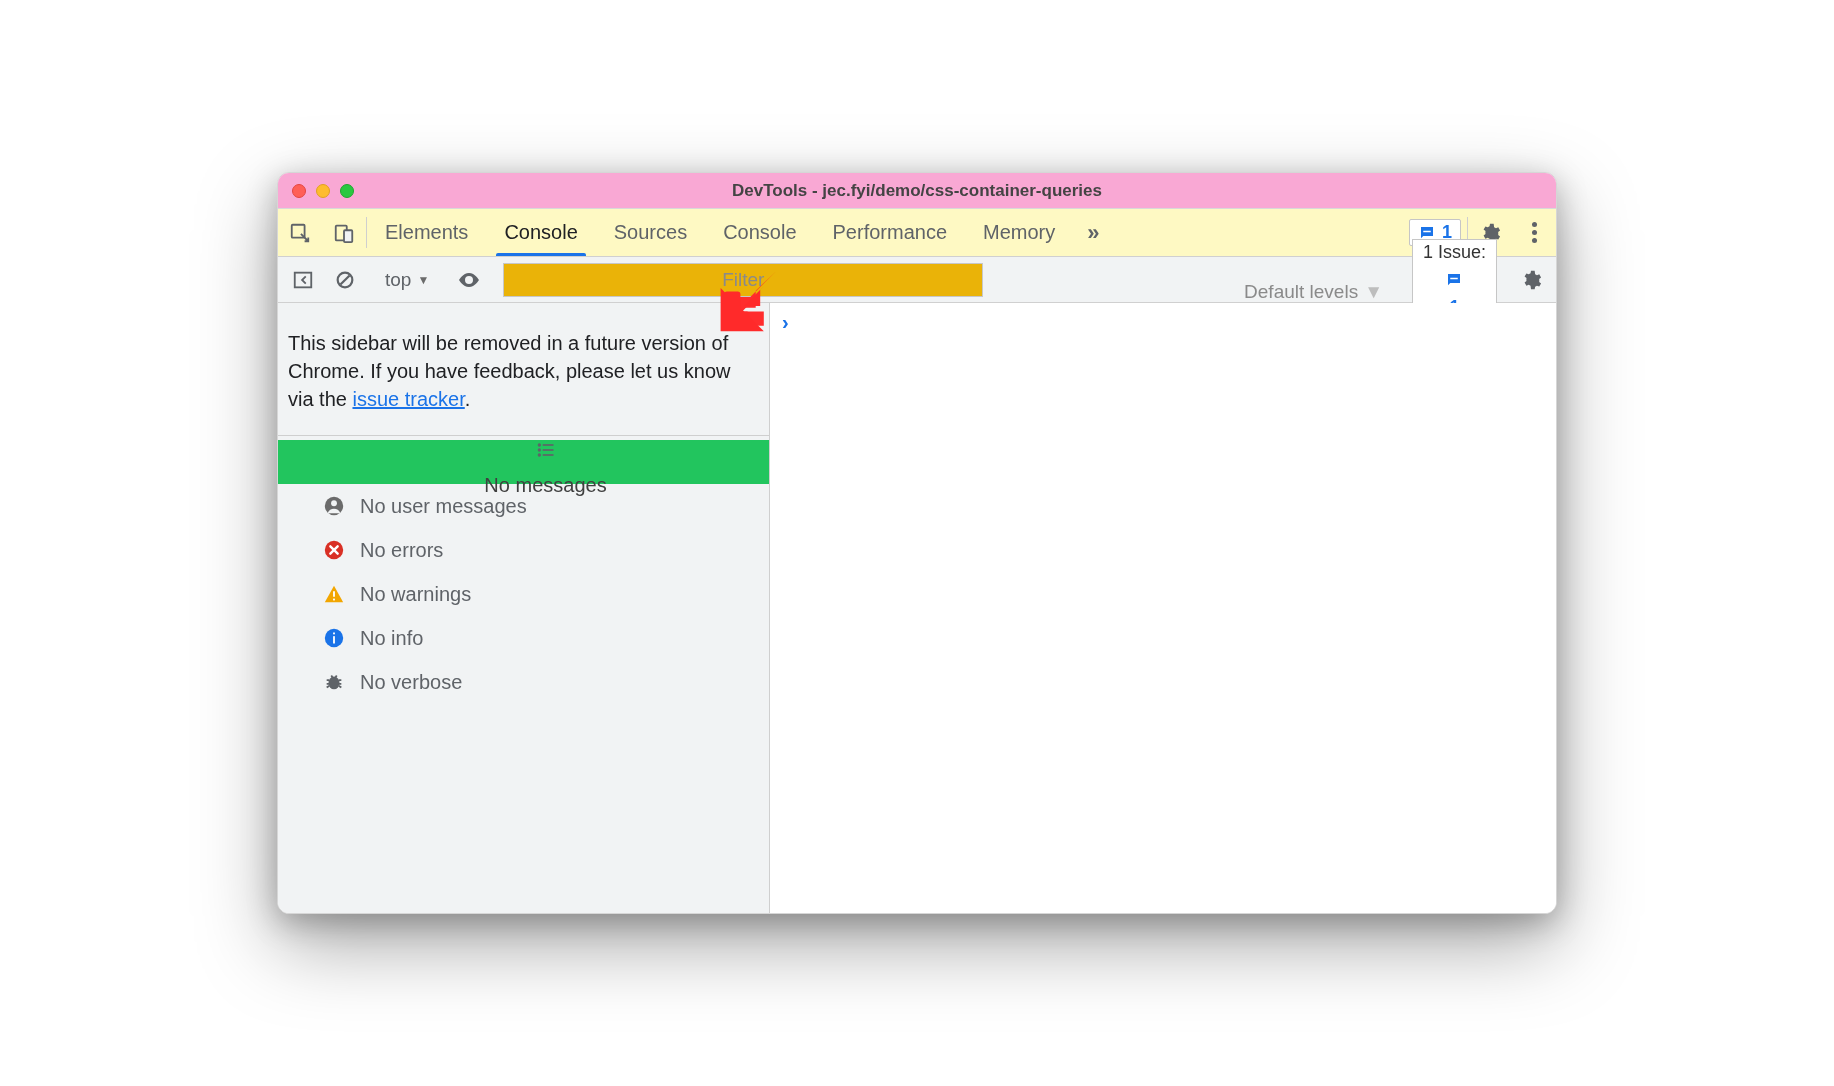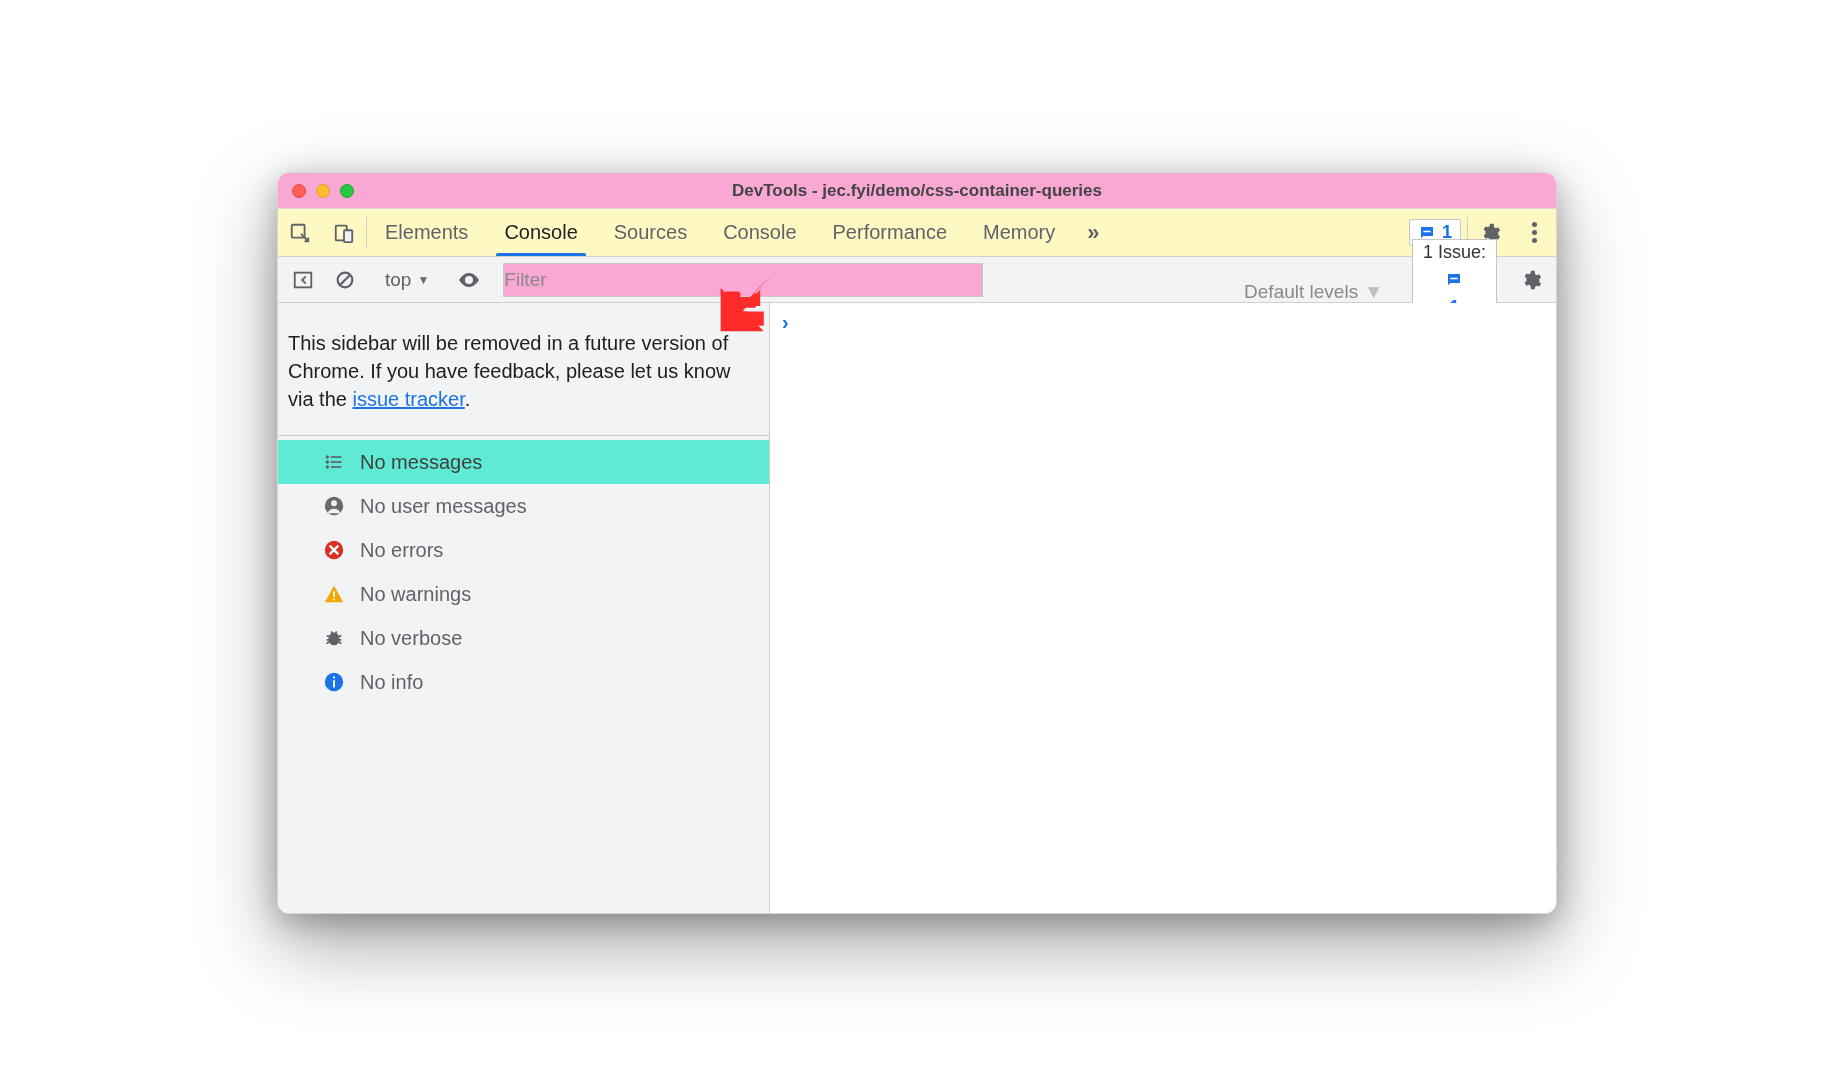--- a/index.html
+++ b/index.html
@@ -75,22 +75,22 @@
     display:flex; align-items:center; background:#f1f3f4; gap:8px; padding:0 8px;
   }
   .subbar .iconbtn { width:34px; height:34px; display:flex;align-items:center;justify-content:center;color:#5f6368;}
   .context-select {
     display:flex; align-items:center; gap:6px; color:#5f6368;
     font-size:19px; padding:0 6px;
   }
   .context-select .tri { font-size:12px; color:#6b6b6b; }
   .eye { width:24px; height:24px; color:#5f6368; }
   .filter-input {
-    flex: 0 0 480px; height:34px; border:1px solid #c7c7c7; background:#f9a8d4;
-    padding:0 0; font-size:19px; color:#5f6368;
+    flex: 0 0 480px; height:34px; border:1px solid #c7c7c7; background:#eab308;
+    padding:0 0; font-size:19px; color:#5f6368;text-align:center;
   }
   .filter-input::placeholder{color:#8a8a8a;}
   .levels { margin-left:auto; color:#8a8a8a; font-size:19px; display:flex; align-items:center; gap:6px;margin-top:24px;}
   .issues-box {
     display:flex; align-items:center; gap:8px; border:1px solid #c6c6c6;
     padding: 2px 10px; font-size:18px; color:#333; margin-left:12px; background:#fff;flex-direction:column;
   }
   .issues-box .msg-icon{color:#1a73e8;}
   
   .body { display:flex; height: 610px; }
@@ -101,21 +101,21 @@
   .notice {
     padding: 26px 16px 22px 10px; font-size:20px; line-height:1.4; color:#202124;
     border-bottom:1px solid #cfcfcf;
   }
   .notice a { color:#1a73e8; text-decoration:underline; }
   .filters { padding-top:4px; }
   .filterrow {
     display:flex; align-items:center; gap:14px; height:44px;
     padding-left:44px; font-size:20px; color:#5f6368;
   }
-  .filterrow.selected { background:#5eead4; color:#404040; }
+  .filterrow.selected { background:#22c55e; color:#404040;flex-direction:column; }
   .filterrow .ficon{width:24px;height:24px;display:flex;align-items:center;justify-content:center;}
   .console-pane { flex:1; background:#fff; padding:8px 12px; }
   .prompt { color:#1a73e8; font-weight:700; font-size:20px;}
   
   .arrow {
     position:absolute; top:-42px; right:-20px; pointer-events:none;
   }
   svg { display:block; }
 </style>
 </head>
@@ -302,36 +302,36 @@
             <svg width="22" height="22" viewBox="0 0 24 24">
                 <path d="M12 3 L22 21 H2 Z" fill="#f2a600"></path>
                 <rect x="11" y="9" width="2" height="6" fill="#fff"></rect>
                 <rect x="11" y="17" width="2" height="2" fill="#fff"></rect>
               </svg>
           </span>
           <span>No warnings</span>
         </div>
         <div class="filterrow">
           <span class="ficon">
-            <svg width="22" height="22" viewBox="0 0 24 24" fill="#5f6368">
-                <ellipse cx="12" cy="13" rx="6" ry="7"></ellipse>
-                <path d="M4 10h3M4 14h3M4 18l3-2M20 10h-3M20 14h-3M20 18l-3-2M9 5l2 3M15 5l-2 3" stroke="#5f6368" stroke-width="2" fill="none"></path>
-              </svg>
-          </span>
-          <span>No verbose</span>
-        </div>
-        <div class="filterrow">
-          <span class="ficon">
             <svg width="22" height="22" viewBox="0 0 24 24">
                 <circle cx="12" cy="12" r="10" fill="#1a73e8"></circle>
                 <rect x="11" y="10" width="2" height="8" fill="#fff"></rect>
                 <rect x="11" y="6" width="2" height="2" fill="#fff"></rect>
               </svg>
           </span>
           <span>No info</span>
         </div>
+        <div class="filterrow">
+          <span class="ficon">
+            <svg width="22" height="22" viewBox="0 0 24 24" fill="#5f6368">
+                <ellipse cx="12" cy="13" rx="6" ry="7"></ellipse>
+                <path d="M4 10h3M4 14h3M4 18l3-2M20 10h-3M20 14h-3M20 18l-3-2M9 5l2 3M15 5l-2 3" stroke="#5f6368" stroke-width="2" fill="none"></path>
+              </svg>
+          </span>
+          <span>No verbose</span>
+        </div>
       </div>
     </div>
     <div class="console-pane">
       <span class="prompt">›</span>
     </div>
   </div>
 </div>
 
 </body></html>

